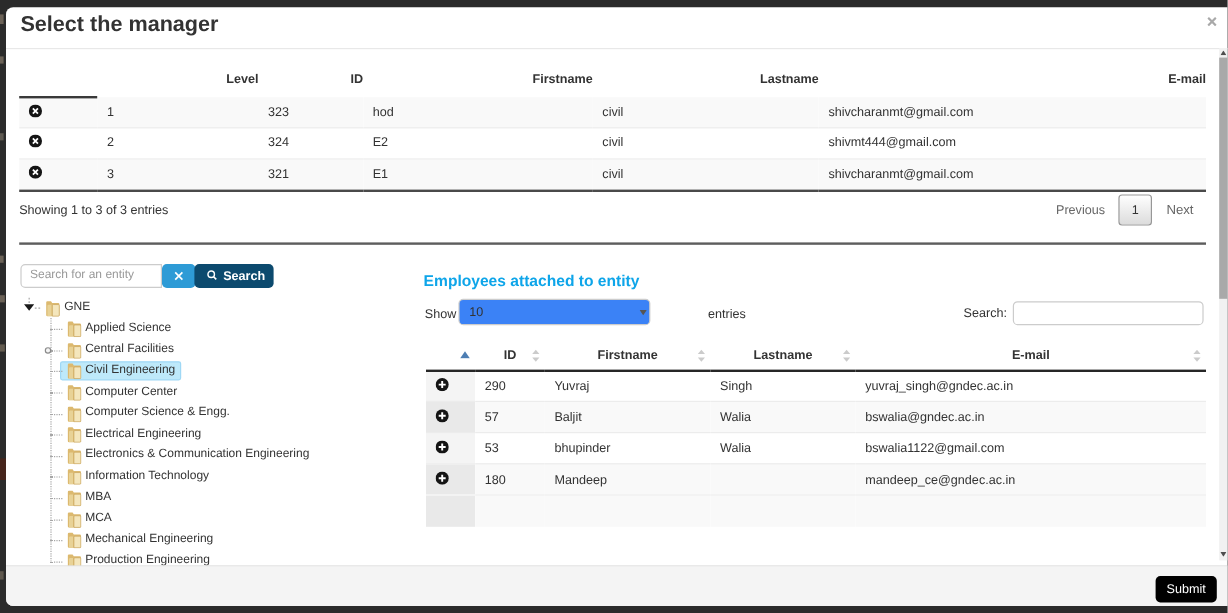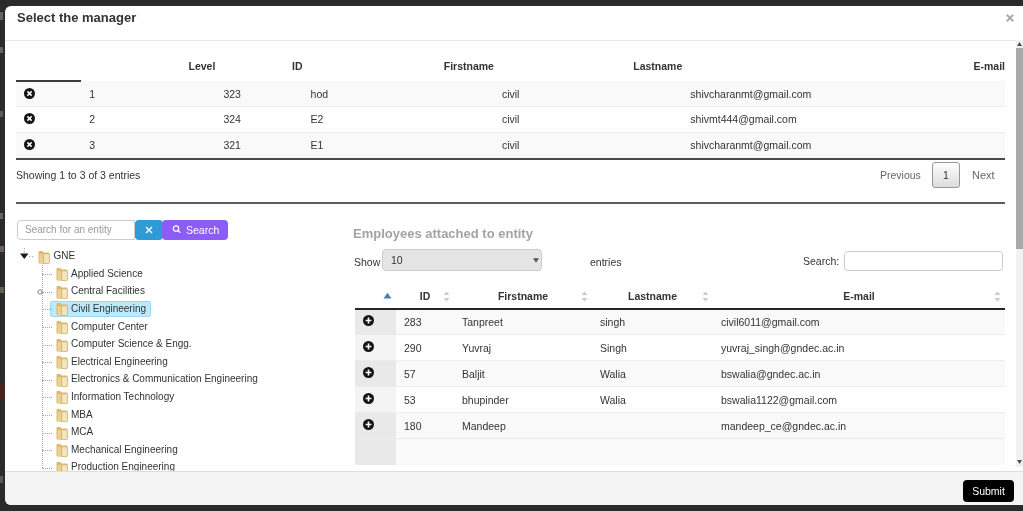--- a/index.html
+++ b/index.html
@@ -1,20 +1,20 @@
 <!DOCTYPE html>
 <html><head>
 <meta charset="utf-8">
 <style>
   * { margin:0; padding:0; box-sizing:border-box; }
   html,body { width:1023px; height:511px; overflow:hidden; }
   body { background:#2b2b2b; font-family:"Liberation Sans", sans-serif; color:#333; position:relative; }
   .abs { position:absolute; }
   .modal-box { position:absolute; left:5px; top:6px; width:1018px; height:499px; background:#fff; border-radius:6px 0 0 6px; }
-  .mtitle { position:absolute; left:17px; top:10px; font-size:13px; font-weight:bold; color:#333; letter-spacing:0; }
+  .mtitle { position:absolute; left:17px; top:10px; font-size:18px; font-weight:bold; color:#333; letter-spacing:0; }
   .mclose { position:absolute; left:1006px; top:14px; width:8px; height:8px; }
   .hdline { position:absolute; left:5px; top:40px; width:1018px; height:1px; background:#e8e8e8; }
   .mfooter { position:absolute; left:5px; top:470.5px; width:1018px; height:34.5px; background:#f4f4f4; border-top:1px solid #ddd; border-radius:0 0 0 6px; }
   .btn-submit { position:absolute; left:963px; top:480px; width:51px; height:22px; background:#000000; border-radius:4px; color:#fff; font-size:10.5px; text-align:center; line-height:22px; }
 
   
   .sb-track { position:absolute; left:1016px; top:40px; width:7px; height:427px; background:#f1f1f1; }
   .sb-thumb { position:absolute; left:1016px; top:48px; width:7px; height:201px; background:#a9a9a9; }
 
   
@@ -40,33 +40,33 @@
   .sortg { position:absolute; right:4px; top:50%; margin-top:-5px; }
 
   .dt-info { position:absolute; left:16px; top:169px; font-size:10.5px; color:#333; }
   .pg-prev { position:absolute; left:880px; top:169px; font-size:10.5px; color:#666; }
   .pg-cur  { position:absolute; left:932px; top:162px; width:28px; height:26px; border:1px solid #979797; border-radius:3px; background:linear-gradient(to bottom,#fefefe 0%,#dcdcdc 100%); text-align:center; line-height:24px; font-size:10.5px; color:#333; }
   .pg-next { position:absolute; left:972px; top:169px; font-size:11px; color:#666; }
 
   
   .s-input { position:absolute; left:17px; top:220px; width:118px; height:20px; border:1px solid #ccc; border-radius:4px 0 0 4px; background:#fff; font-size:10.5px; color:#999; line-height:18px; padding-left:7px; }
   .s-x { position:absolute; left:135px; top:220px; width:28px; height:20px; background:#2e9bd6; border-radius:4px; }
-  .s-btn { position:absolute; left:162px; top:220px; width:65.5px; height:20px; background:#8b5cf6; border-radius:4px; color:#fff; font-size:10.5px; }
+  .s-btn { position:absolute; left:162px; top:220px; width:65.5px; height:20px; background:#0c4a6e; border-radius:4px; color:#fff; font-size:10.5px;font-weight:bold; }
 
   
   .tree-row { position:absolute; height:16px; font-size:10px; color:#333; white-space:nowrap; }
   .tree-label { position:absolute; left:0; top:1.5px; }
   .vline { position:absolute; border-left:1px dotted #a6a6a6; width:0; }
   .hdash { position:absolute; border-top:1px dotted #a6a6a6; height:0; }
   .sel-hl { position:absolute; left:50px; top:301px; width:101px; height:15.5px; background:#bee9fa; border:1px solid #9fd8f5; border-radius:2px; }
 
   
-  .emp-h { position:absolute; left:353px; top:226px; font-size:13px; font-weight:bold; color:#a3a3a3; }
+  .emp-h { position:absolute; left:353px; top:226px; font-size:13px; font-weight:bold; color:#0ea5e9; }
   .show-lb { position:absolute; left:354px; top:256px; font-size:10.5px; }
-  .len-sel { position:absolute; left:382px; top:249px; width:160px; height:22px; border:1px solid #ccc; border-radius:4px; background:#e5e5e5; font-size:10.5px; line-height:20px; padding-left:8px; }
+  .len-sel { position:absolute; left:382px; top:249px; width:160px; height:22px; border:1px solid #ccc; border-radius:4px; background:#3b82f6; font-size:10.5px; line-height:20px; padding-left:8px; }
   .len-arr { position:absolute; left:533px; top:258px; }
   .entries-lb { position:absolute; left:550px; top:256px; font-size:10.5px;margin-left:40px; }
   .search-lb { position:absolute; left:803px; top:255px; font-size:10.5px;text-align:center; }
   .search-in { position:absolute; left:844px; top:251px; width:159px; height:20px; border:1px solid #ccc; border-radius:4px; background:#fff; }
 </style>
 </head>
 <body>
   <div class="abs" style="left:0; top:12px; width:3px; height:8px; background:#6b6257"></div>
   <div class="abs" style="left:0; top:47px; width:3px; height:6px; background:#6b6257"></div>
   <div class="abs" style="left:0; top:111px; width:3px; height:6px; background:#5f5a52"></div>
@@ -321,30 +321,20 @@
               <path d="M0.5 4 L3.5 0.5 L6.5 4 Z" fill="#cbcbcb"></path>
               <path d="M0.5 7 L3.5 10.5 L6.5 7 Z" fill="#cbcbcb"></path>
             </svg></th>
       <th>E-mail<svg class="sortg" width="7" height="11" viewBox="0 0 7 11">
               <path d="M0.5 4 L3.5 0.5 L6.5 4 Z" fill="#cbcbcb"></path>
               <path d="M0.5 7 L3.5 10.5 L6.5 7 Z" fill="#cbcbcb"></path>
             </svg></th>
     </tr>
       </thead>
     <tbody id="t2body">
-        <tr class="odd">
-          <td class="ic"><svg width="11" height="11" viewBox="0 0 11 11">
-              <circle cx="5.5" cy="5.5" r="5.5" fill="#151515"></circle>
-              <path d="M5.5 2.6 V8.4 M2.6 5.5 H8.4" stroke="#fff" stroke-width="1.6"></path>
-            </svg></td>
-          <td>283</td>
-          <td>Tanpreet</td>
-          <td>singh</td>
-          <td>civil6011@gmail.com</td>
-        </tr>
         <tr class="even">
           <td class="ic"><svg width="11" height="11" viewBox="0 0 11 11">
               <circle cx="5.5" cy="5.5" r="5.5" fill="#151515"></circle>
               <path d="M5.5 2.6 V8.4 M2.6 5.5 H8.4" stroke="#fff" stroke-width="1.6"></path>
             </svg></td>
           <td>290</td>
           <td>Yuvraj</td>
           <td>Singh</td>
           <td>yuvraj_singh@gndec.ac.in</td>
         </tr>

